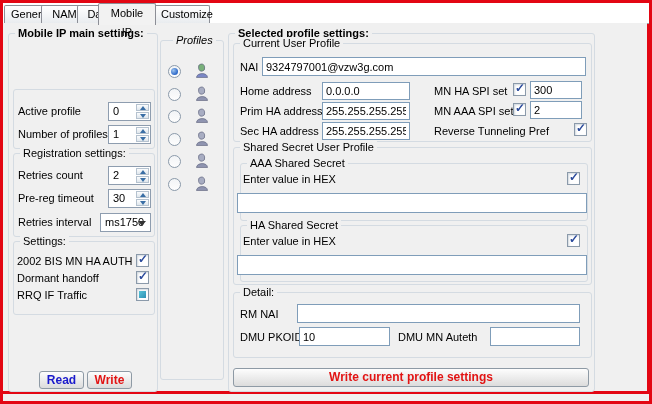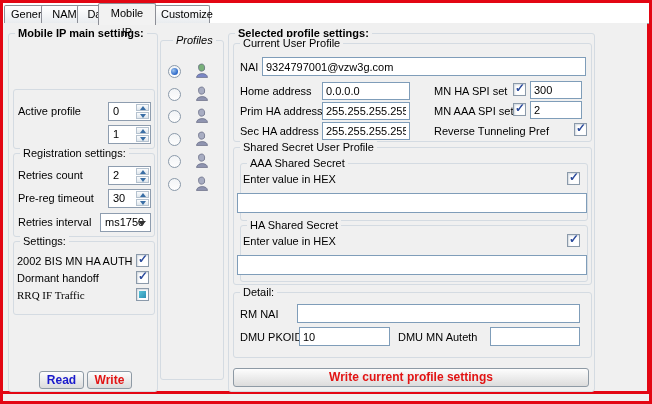--- a/index.html
+++ b/index.html
@@ -63,20 +63,21 @@
           <span>0</span>
           <span class="btns">
               <span class="sb up">
                 <span class="tri"></span>
               </span>
               <span class="sb dn">
                 <span class="tri"></span>
               </span>
             </span>
         </div>
+        <span class="lbl" style="left:4px;top:38px;">Number of profiles</span>
         <div class="spin" style="left:94px;top:35px;width:43px;height:19px;">
           <span>1</span>
           <span class="btns">
               <span class="sb up">
                 <span class="tri"></span>
               </span>
               <span class="sb dn">
                 <span class="tri"></span>
               </span>
             </span>
@@ -119,21 +120,21 @@
       <div class="gb" style="left:4px;top:207px;width:140px;height:72px;">
         <span class="gb-label">Settings:</span>
         <span class="lbl" style="left:3px;top:13px;">2002 BIS MN HA AUTH</span>
         <div class="cb" style="left:122px;top:12px;">
             <span class="chk">✓</span>
           </div>
         <span class="lbl" style="left:3px;top:30px;">Dormant handoff</span>
         <div class="cb" style="left:122px;top:29px;">
             <span class="chk">✓</span>
           </div>
-        <span class="lbl" style="left:3px;top:47px;font-family:Liberation Serif, serif;">RRQ IF Traffic</span>
+        <span class="lbl" style="left:3px;top:47px;">RRQ IF Traffic</span>
         <div class="cb part" style="left:122px;top:46px;"></div>
       </div>
 
       <div class="btn read" style="left:30px;top:337px;width:45px;height:18px;">Read</div>
       <div class="btn write" style="left:78px;top:337px;width:45px;height:18px;">Write</div>
     </div>
 
     <div class="gb" style="left:157px;top:17px;width:62px;height:338px;">
       <span class="gb-label italic" style="left:12px;">Profiles</span>
       <div id="profile-rows">

